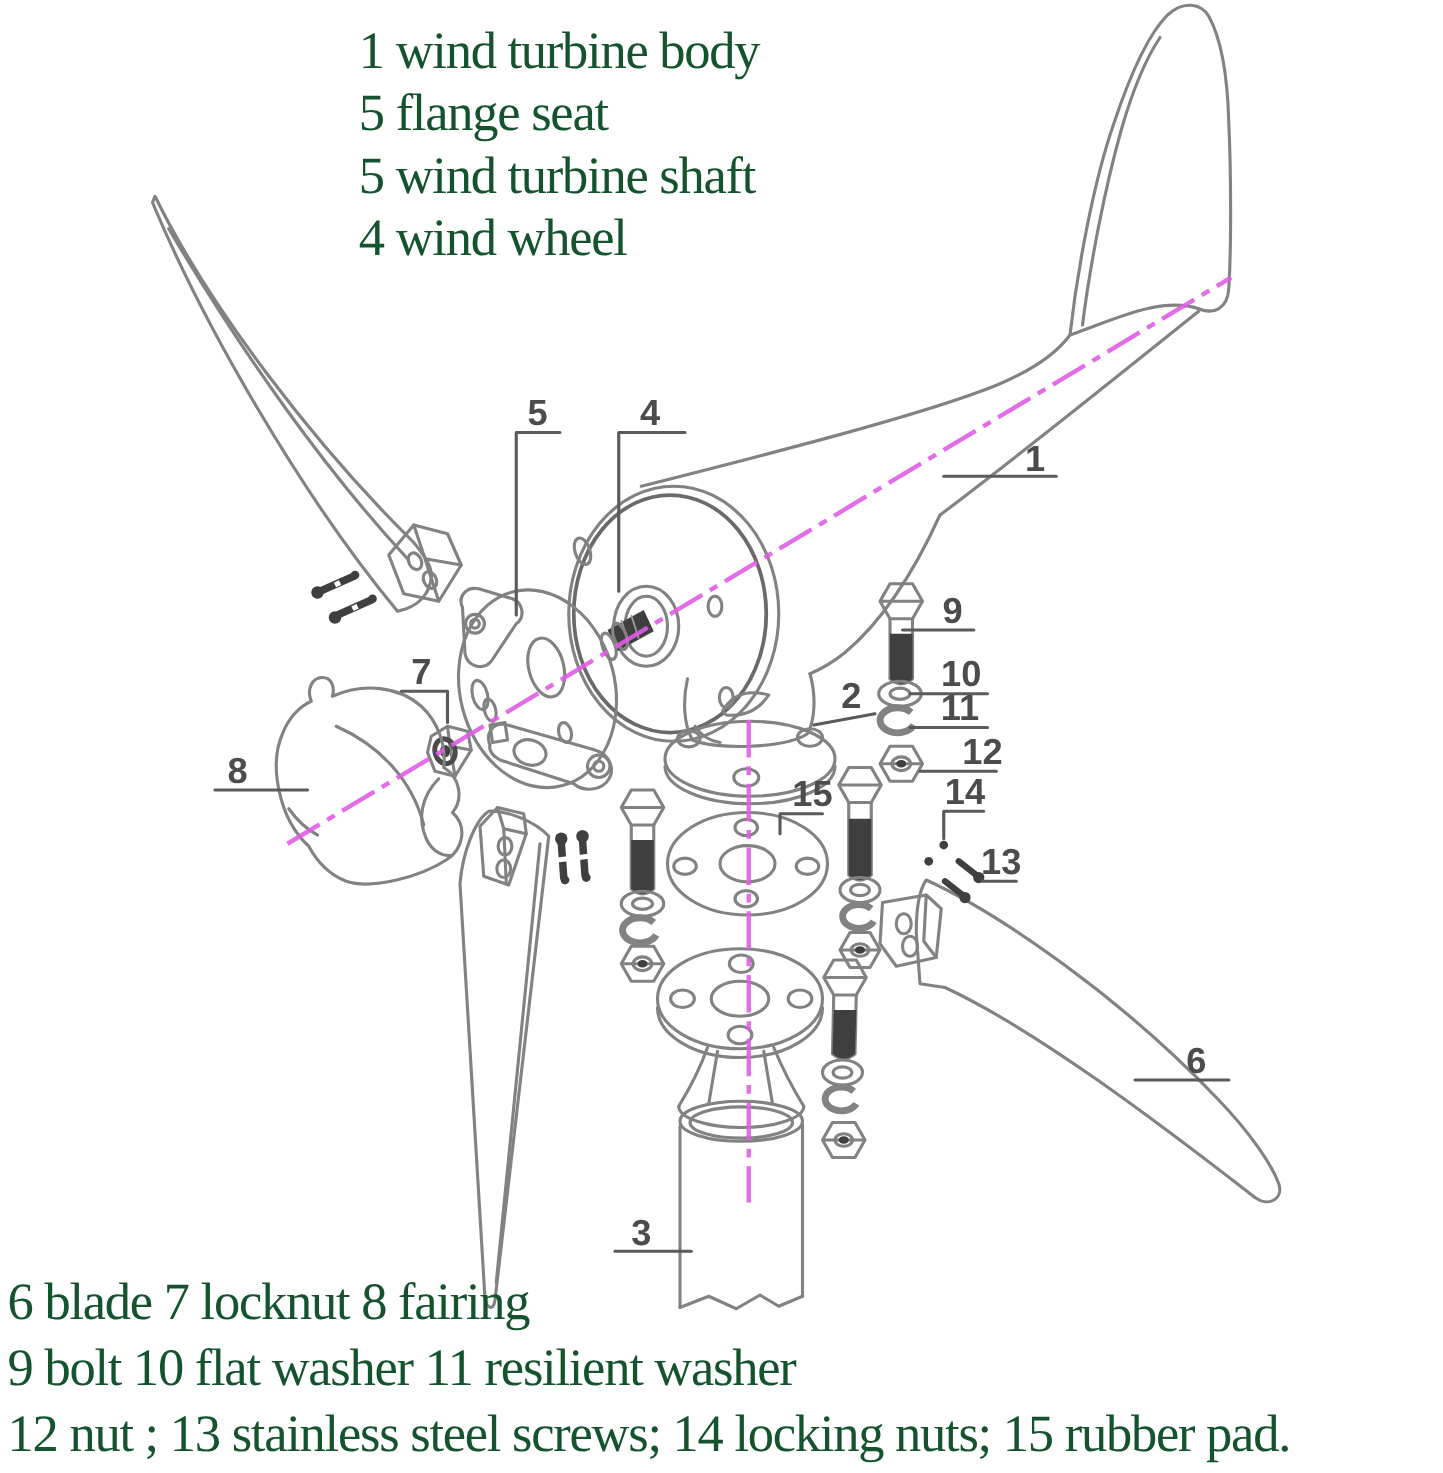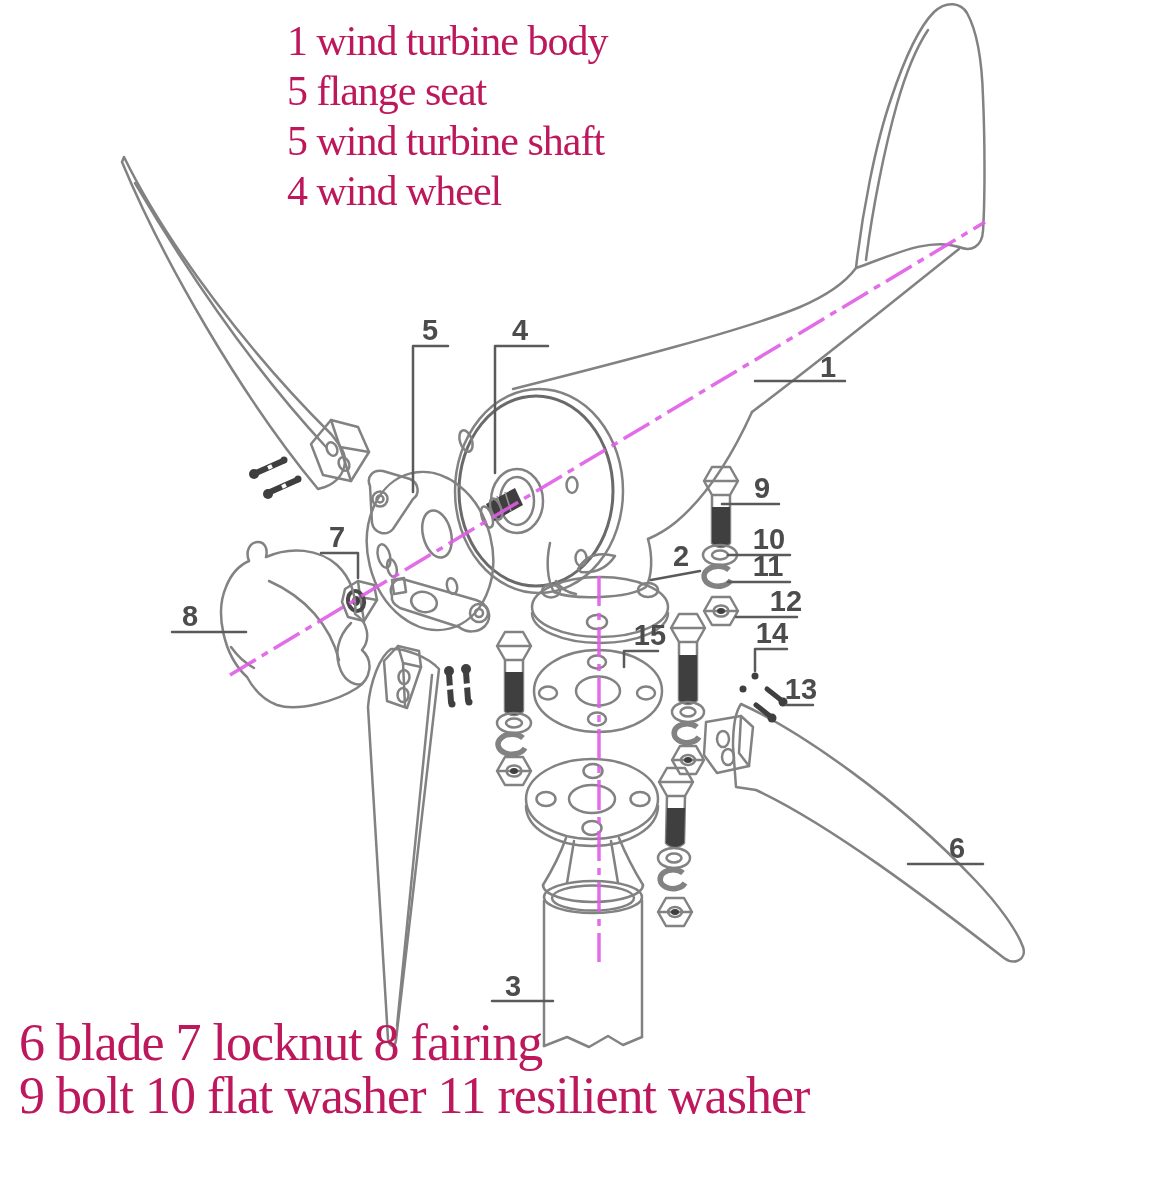--- a/index.html
+++ b/index.html
@@ -1,21 +1,21 @@
 <!DOCTYPE html>
 <html><head>
 <meta charset="utf-8">
 <style>
   html,body{margin:0;padding:0;background:#fff;}
   .stage{position:relative;width:1154px;height:1178px;background:#fff;overflow:hidden;
          font-family:"Liberation Serif", serif;}
   .stage svg{position:absolute;left:0;top:0;}
-  .legend{position:absolute;color:#be185d;white-space:nowrap;}
+  .legend{position:absolute;color:#14532d;white-space:nowrap;}
   .legend-top{left:287px;top:16px;font-size:42px;line-height:50px;letter-spacing:-1px;}
-  .legend-bottom{left:19px;top:1016px;font-size:52px;line-height:53px;letter-spacing:-1px;}
+  .legend-bottom{left:6px;top:1016px;font-size:42px;line-height:53px;letter-spacing:-1px;}
   .callout{font-family:"Liberation Sans", sans-serif;font-weight:bold;font-size:29px;fill:#4c4c4c;}
   .ln{stroke:#828282;stroke-width:2.5;fill:none;stroke-linecap:round;stroke-linejoin:round;}
   .lnd{stroke:#6a6a6a;stroke-width:3;fill:none;stroke-linecap:round;}
   .dark{fill:#3f3f3f;stroke:none;}
   .leader{stroke:#5a5a5a;stroke-width:2.5;fill:none;stroke-linecap:round;stroke-linejoin:round;}
   .center{stroke:#E05CE6;stroke-width:3.5;fill:none;stroke-dasharray:30 7 7 7;opacity:.9;}
 </style>
 </head>
 <body>
 
@@ -281,15 +281,16 @@
   <div class="legend legend-top">
     <div class="legend-line">1 wind turbine body</div>
     <div class="legend-line">5 flange seat</div>
     <div class="legend-line">5 wind turbine shaft</div>
     <div class="legend-line">4 wind wheel</div>
   </div>
 
   <div class="legend legend-bottom">
     <div class="legend-line">6 blade 7 locknut 8 fairing</div>
     <div class="legend-line">9 bolt 10 flat washer 11 resilient washer</div>
+    <div class="legend-line">12 nut ; 13 stainless steel screws; 14 locking nuts; 15 rubber pad.</div>
   </div>
 
 </div>
 
 </body></html>

